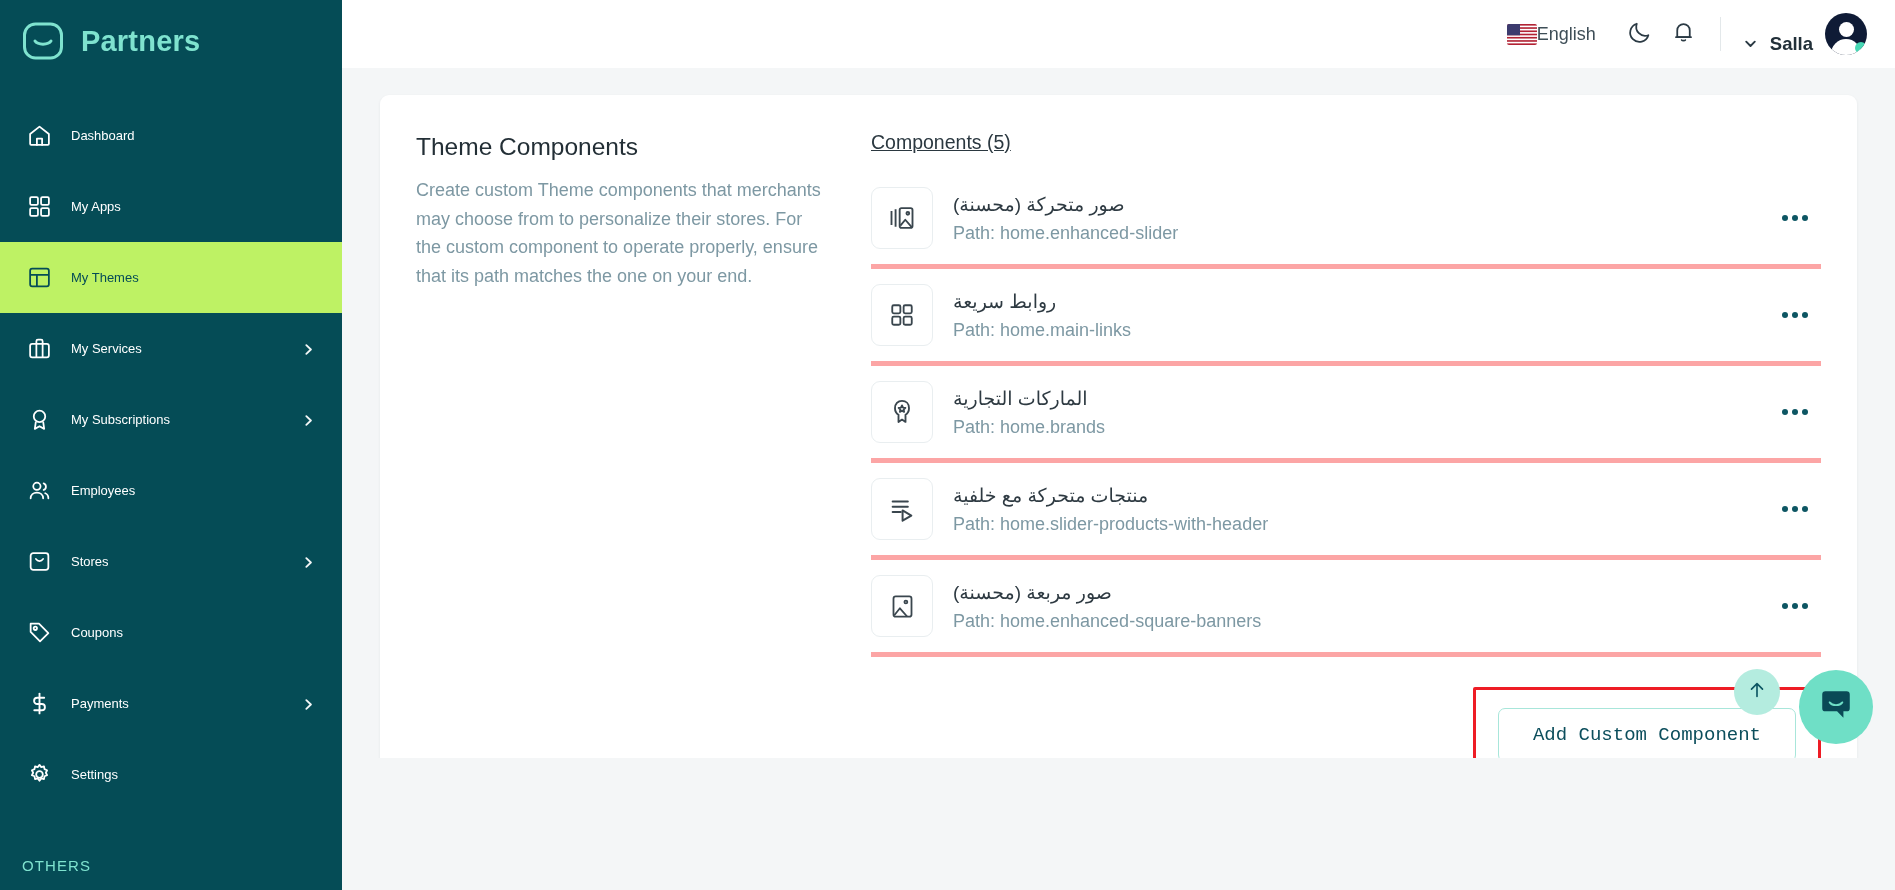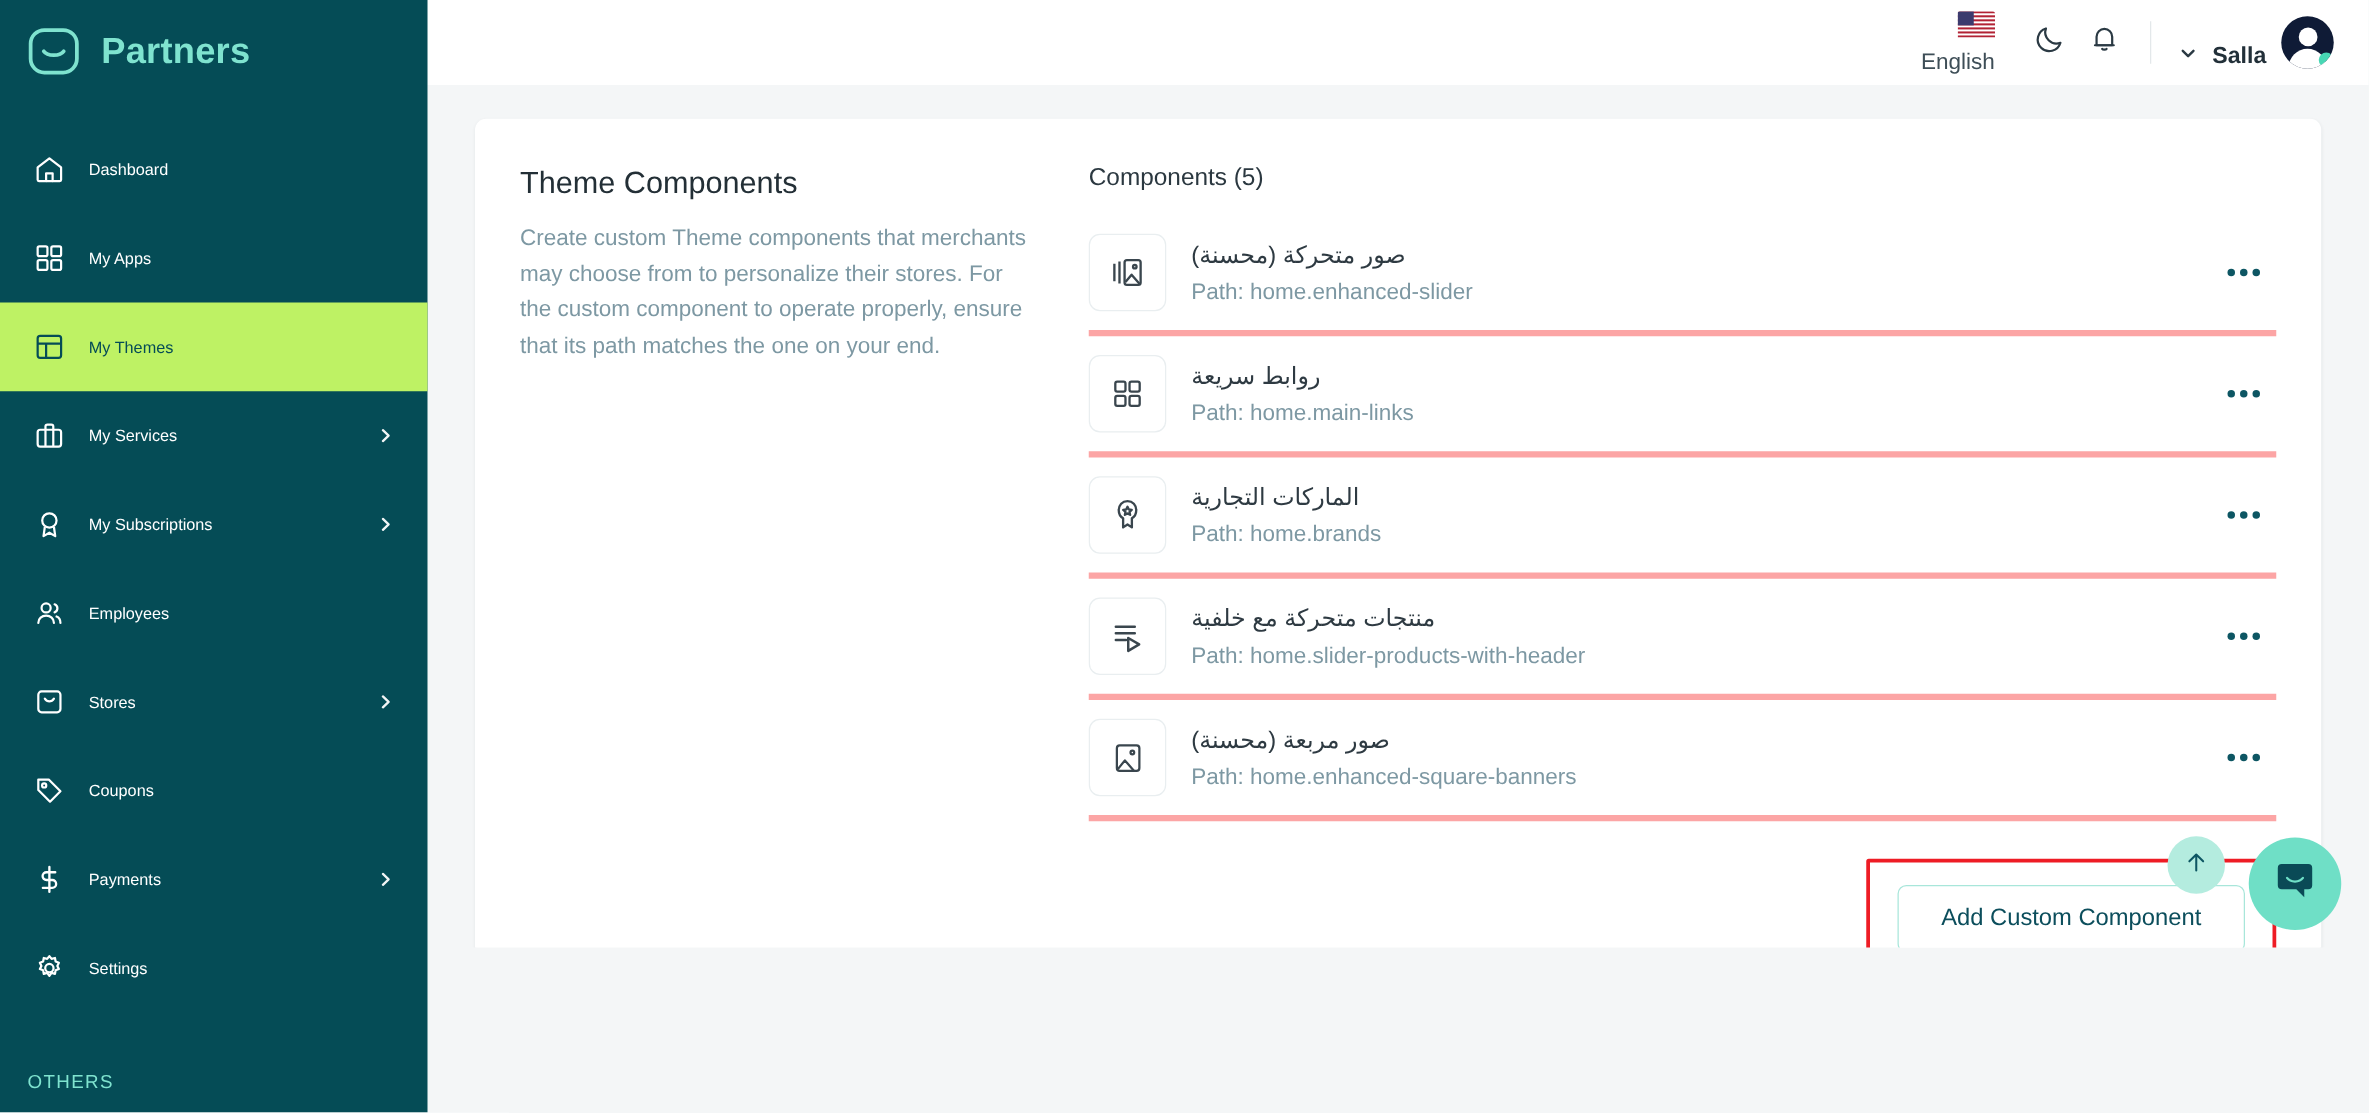--- a/index.html
+++ b/index.html
@@ -51,21 +51,20 @@
   .main { flex: 1 1 auto; display: flex; flex-direction: column; min-width: 0; background: #f4f6f7; }
 
   .topbar {
     height: 68px; flex: 0 0 68px; background: #ffffff;
     display: flex; align-items: center; justify-content: flex-end;
     padding-right: 28px; gap: 0;
   }
   .lang {
     display: flex; align-items: flex-end; cursor: pointer;
     margin-right: 22px;
-    flex-direction: column;
   }
   .flag {
     width: 30px; height: 21px; border-radius: 2px; overflow: hidden;
     display: block; flex: 0 0 30px;
   }
   .lang-text { font-size: 18px; color: #3e4e57; }
   .icon-btn {
     width: 44px; height: 44px; display: flex; align-items: center; justify-content: center;
     cursor: pointer;
   }
@@ -96,21 +95,21 @@
     background: #ffffff; border-radius: 9px; box-shadow: 0 1px 3px rgba(20,40,50,.07);
     display: flex; padding: 32px 36px 34px 36px; min-height: 745px;
   }
   .card-left { width: 455px; flex: 0 0 455px; padding-right: 40px; padding-top: 6px;}
   .card-title { font-size: 24.5px; color: #232f36; font-weight: 400; margin-bottom: 15px; }
   .card-desc {
     font-size: 18px; line-height: 28.5px; color: #7d98a3; max-width: 442px;
   }
 
   .card-right { flex: 1 1 auto; min-width: 0; padding-top: 4px; }
-  .comp-heading { font-size: 19.5px; color: #2b3840; margin-bottom: 18px; }
+  .comp-heading { font-size: 19.5px; color: #2b3840; margin-bottom: 18px; text-decoration: underline; }
 
   .comp-row {
     display: flex; align-items: center; gap: 20px;
     padding: 15px 0; border-bottom: 5px solid #fca5a5;
     position: relative;
   }
   .comp-row:last-of-type { border-bottom: 1px solid #edf1f2; }
   .comp-thumb {
     width: 62px; height: 62px; flex: 0 0 62px;
     border: 1px solid #e9eef0; border-radius: 9px; background: #fff;
@@ -132,21 +131,21 @@
   }
 
   .footer-row {
     display: flex; justify-content: flex-end; padding-top: 30px; padding-right: 0px;
   }
   .highlight-box {
     border: 3px solid #ee1c25; padding: 18px 22px 20px 22px; border-radius: 2px;
   }
   .add-btn {
     border: 1px solid #a8e6da; background: #ffffff; color: #0c4e5c;
-    font-size: 19px; font-family: Liberation Sans, sans-serif;
+    font-size: 19px; font-family: Liberation Mono, monospace;
     padding: 15px 34px; border-radius: 7px; cursor: pointer; white-space: nowrap;
   }
 
   
   .scroll-top {
     position: absolute; right: 115px; bottom: 43px;
     width: 46px; height: 46px; border-radius: 50%; background: #b4ecdf;
     display: flex; align-items: center; justify-content: center; cursor: pointer; z-index: 30;
   }
   .chat-fab {

